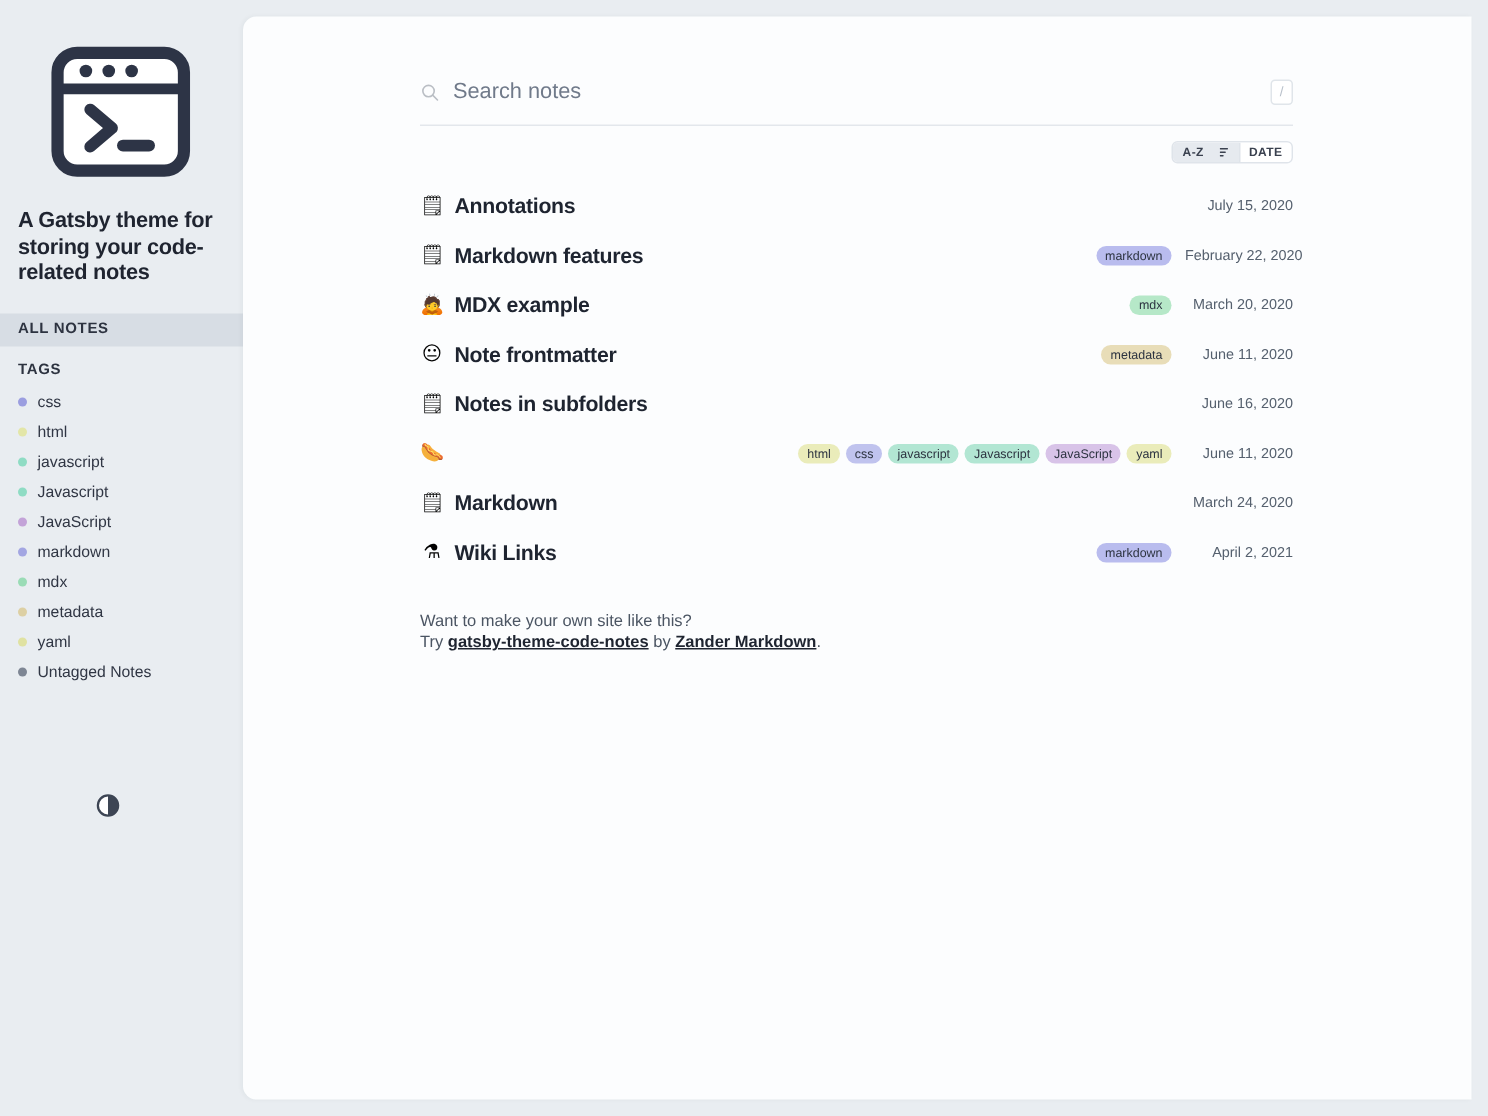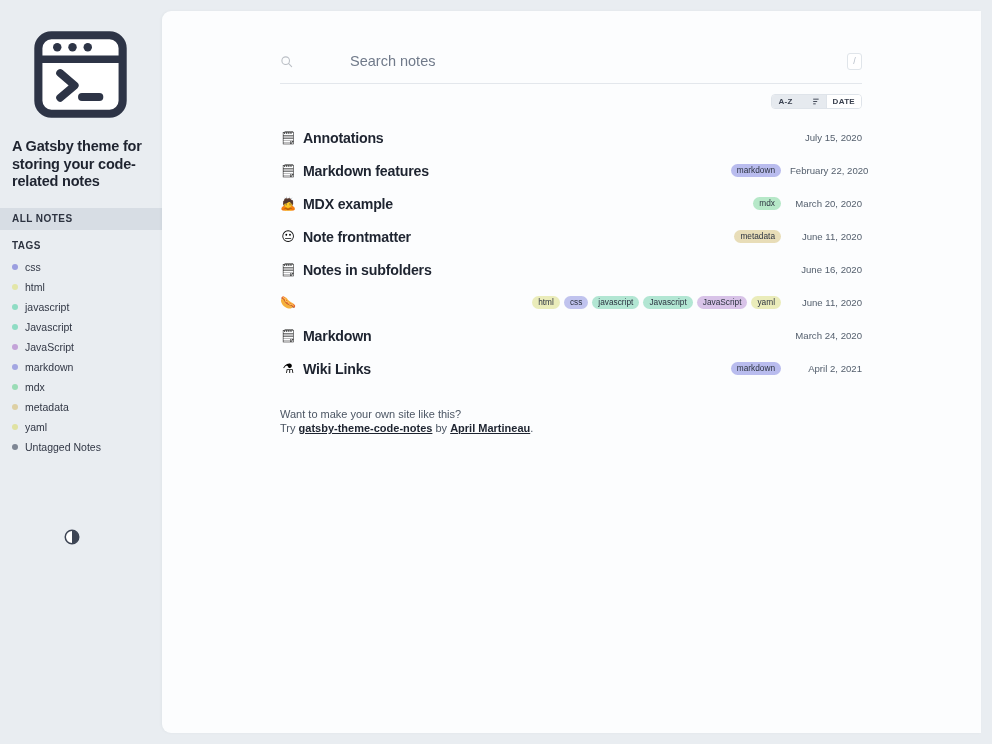--- a/index.html
+++ b/index.html
@@ -116,21 +116,20 @@
   }
 
   
   .search-row {
     position: relative;
     margin-top: 28px;
     display: flex;
     align-items: center;
     border-bottom: 1px solid #e3e7ec;
     height: 45px;
-    gap: 48px;
   }
   .search-icon {
     width: 13px;
     height: 13px;
     flex: 0 0 13px;
     margin-right: 9px;
     opacity: 0.45;
   }
   .search-input {
     border: 0;
@@ -167,21 +166,21 @@
   .sort-group {
     display: flex;
     border: 1px solid #dfe4ea;
     border-radius: 4px;
     overflow: hidden;
     height: 15px;
   }
   .sort-btn {
     display: flex;
     align-items: center;
-    gap: 20px;
+    gap: 10px;
     padding: 0 6px;
     font-size: 8px;
     font-weight: bold;
     letter-spacing: 0.3px;
     color: #3a414f;
     background: #fff;
     cursor: pointer;
     border: 0;
     font-family: "Liberation Sans", sans-serif;
     text-transform: uppercase;
@@ -443,19 +442,19 @@
         </div>
 
       </div>
 
       <div class="footer">
         <div>Want to make your own site like this?</div>
         <div>
           <span>Try</span>
           <a href="#">gatsby-theme-code-notes</a>
           <span>by</span>
-          <a href="#">April Martineau</a><span>.</span>
+          <a href="#">Zander Markdown</a><span>.</span>
         </div>
       </div>
 
     </div>
   </main>
 </div>
 
 </body></html>

